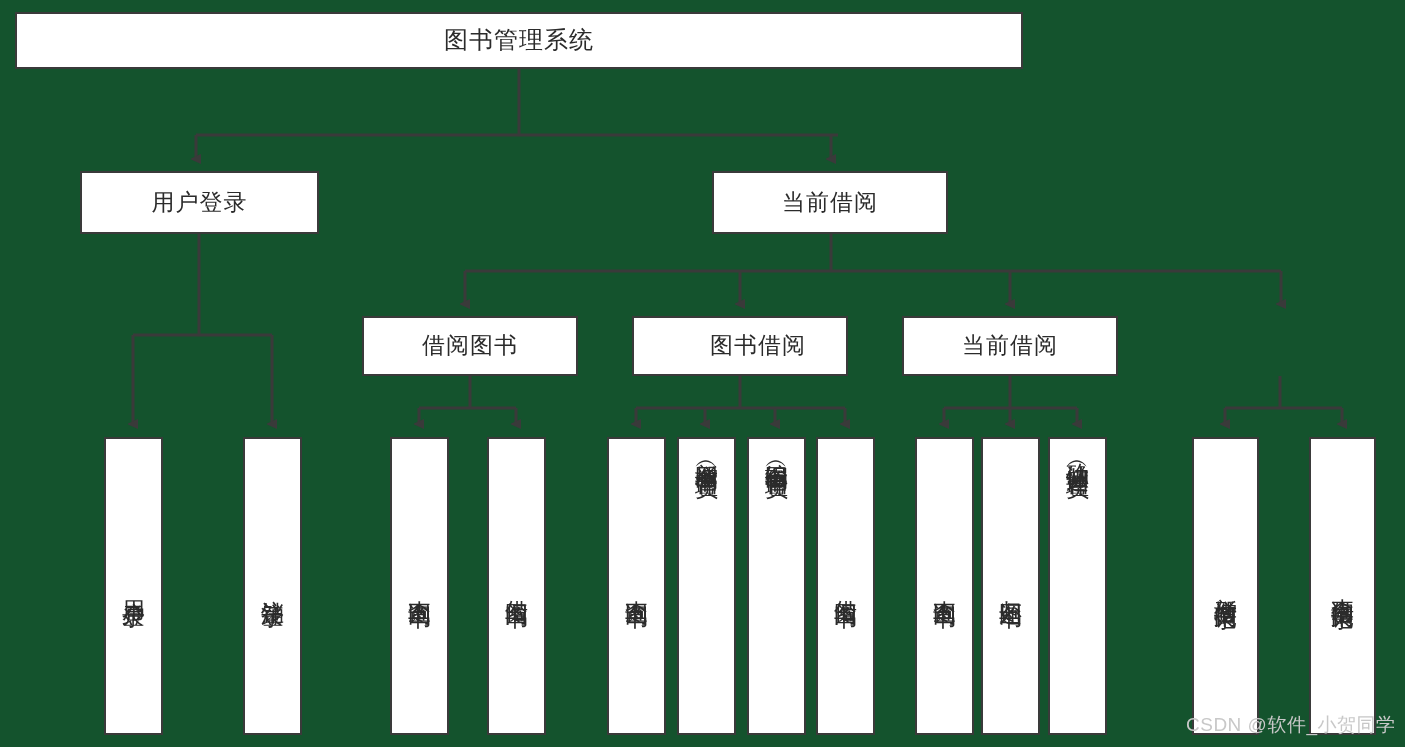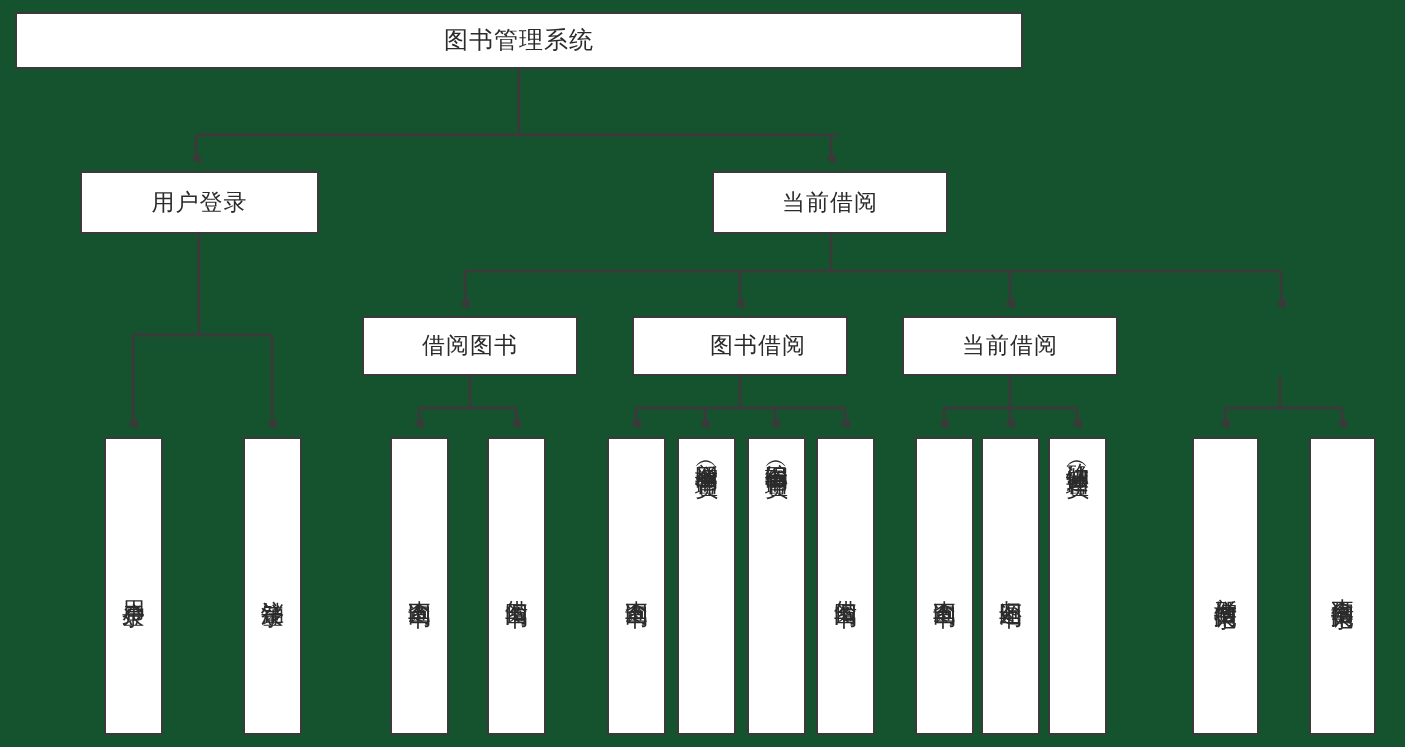--- a/index.html
+++ b/index.html
@@ -194,14 +194,15 @@
     <span class="vtext">确认归还（管理员）</span>
   </div>
 
   <div class="leaf center" style="left:1192px; top:437px; width:67px; height:298px;">
     <span class="vtext">新增借阅记录</span>
   </div>
   <div class="leaf center" style="left:1309px; top:437px; width:67px; height:298px;">
     <span class="vtext">查询借阅记录</span>
   </div>
 
+  <div id="watermark">CSDN @软件_小贺同学</div>
 
 </div>
 
 </body></html>

